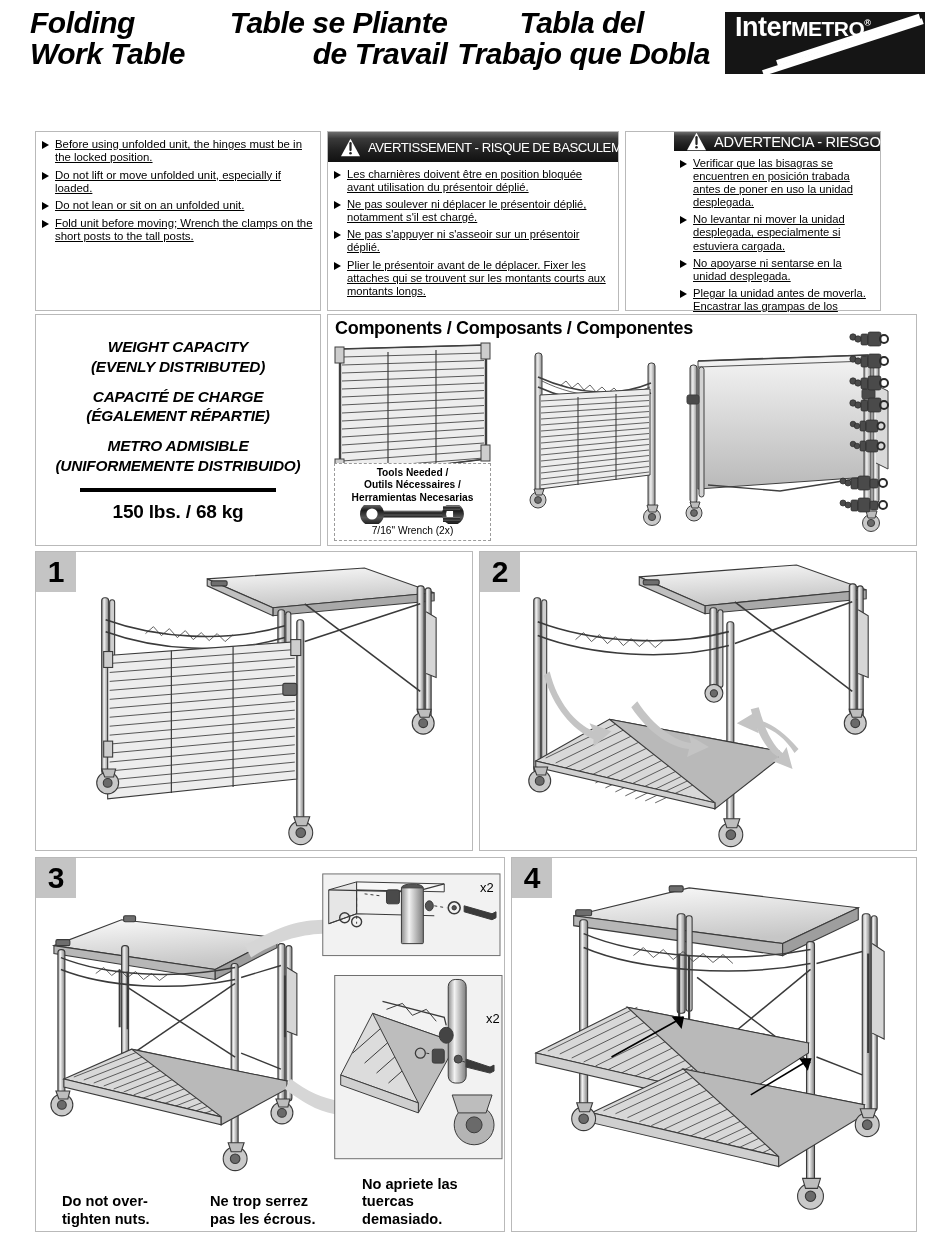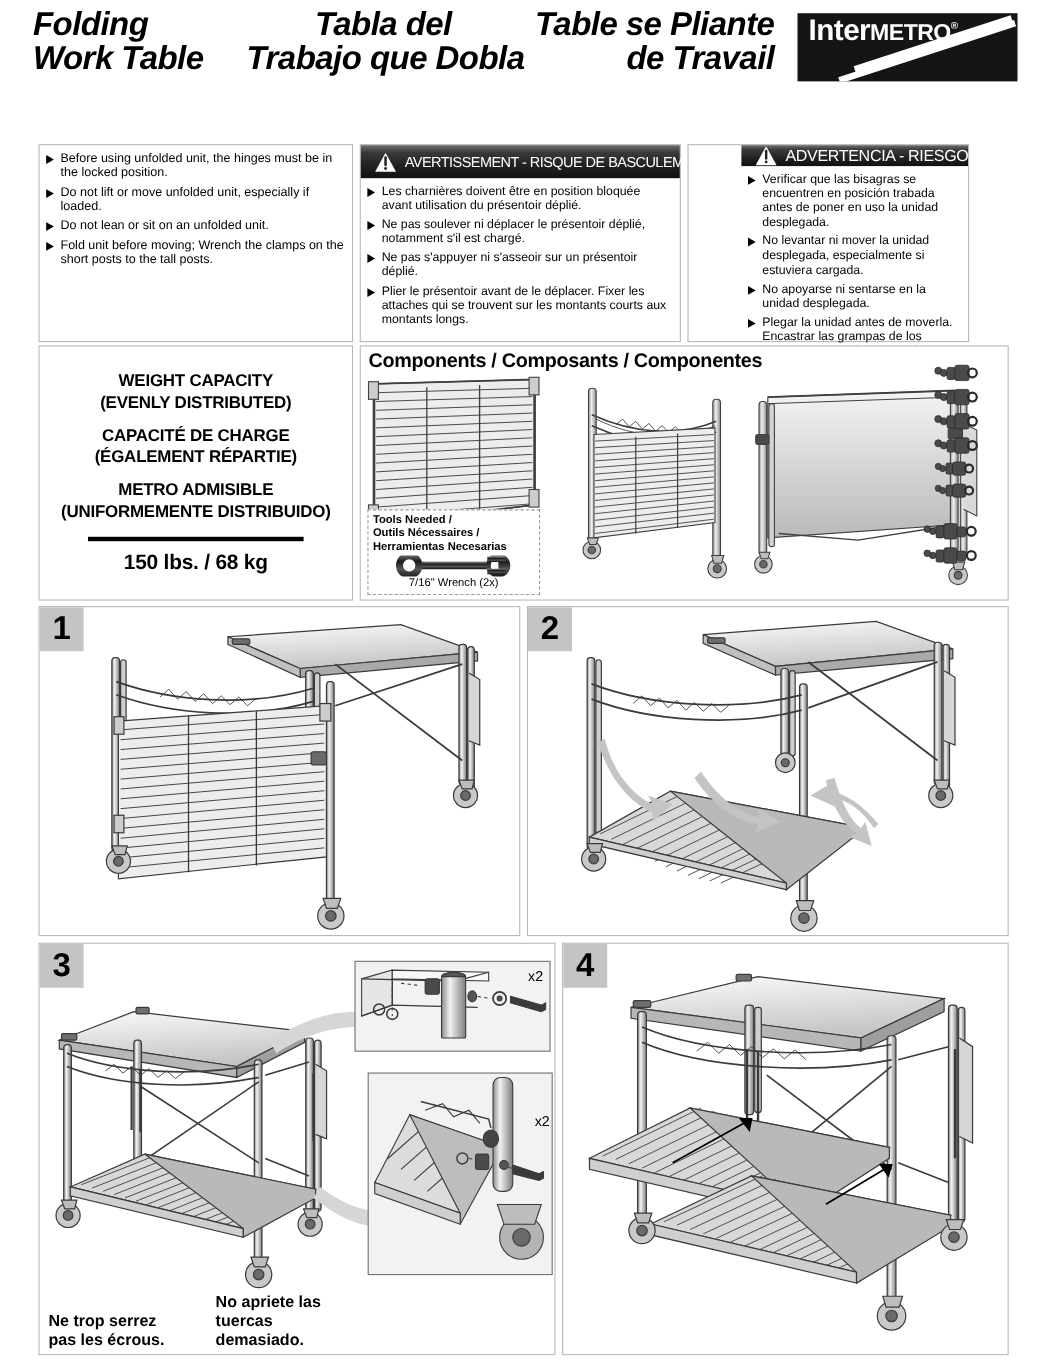--- a/index.html
+++ b/index.html
@@ -74,21 +74,21 @@
     height: 30px;
     background: linear-gradient(180deg,#6d6d6d 0%,#3a3a3a 22%,#222 60%,#111 100%);
     display: flex; align-items: center; gap: 7px; padding: 0 8px;
     color: #fff;
   }
   .warn-title { font-size: 16px; font-weight: normal; white-space: nowrap; letter-spacing: -0.2px; }
   .wb2 .warn-title { font-size: 13.2px; letter-spacing: -0.5px; }
   .wb3 .warn-title { font-size: 14.6px; letter-spacing: -0.3px; }
   .wb2 .warn-head, .wb3 .warn-head { justify-content: flex-start; padding-left: 12px; }
   .tri-icon { width: 21px; height: 19px; flex: none; }
-  .warn-body { flex: 1; padding: 6px 7px 4px 6px; }
+  .warn-body { flex: 1; padding: 6px 7px 4px 6px; text-decoration: underline; }
   .warn-li {
     display: flex; gap: 6px; margin-bottom: 4px;
     font-size: 11.4px; line-height: 1.17;
   }
   .wb2 .warn-li, .wb3 .warn-li { font-size: 11.2px; }
   .bullet-tri {
     flex: none; width: 0; height: 0; margin-top: 3px;
     border-left: 7px solid #000;
     border-top: 4.5px solid transparent;
     border-bottom: 4.5px solid transparent;
@@ -97,38 +97,38 @@
   
   .mid-row {
     position: absolute; left: 35px; top: 314px;
     width: 882px; height: 232px; display: flex; gap: 6px;
   }
   .cap-box {
     width: 286px; border: 1px solid #b9b9b9; background: #fff;
     display: flex; flex-direction: column; align-items: center;
     justify-content: center; padding: 6px 4px;
   }
-  .cap-line { font-size: 15.4px; font-weight: bold; letter-spacing: -0.2px; text-align: center; line-height: 1.25; }
+  .cap-line { font-size: 15.4px; font-weight: bold; letter-spacing: -0.2px; text-align: center; line-height: 1.25; font-style: italic; }
   .cap-gap { height: 11px; }
   .cap-rule { width: 196px; height: 4px; background: #000; margin: 13px 0 9px; }
   .cap-value { font-size: 19px; font-weight: bold; letter-spacing: -0.2px; }
 
   .comp-box {
     width: 590px; border: 1px solid #b9b9b9; background: #fff;
     position: relative; overflow: hidden;
   }
   .comp-title {
     position: absolute; left: 7px; top: 3px;
     font-size: 18px; font-weight: bold; letter-spacing: -0.3px;
   }
   .tools-box {
     position: absolute; left: 6px; bottom: 4px; width: 157px; height: 78px;
     border: 1.6px dashed #9b9b9b; background: #fff; padding: 3px 4px;
   }
-  .tools-line { font-size: 10.2px; font-weight: bold; line-height: 1.22; }
+  .tools-line { font-size: 10.2px; font-weight: bold; line-height: 1.22; text-align: center; }
   .wrench-wrap { display: flex; justify-content: center; margin-top: 1px; }
   .tools-cap { font-size: 10.2px; text-align: center; margin-top: 1px; }
 
   .hw-col {
     position: absolute; right: 22px; top: 14px;
     display: flex; flex-direction: column; gap: 2px; align-items: flex-end;
   }
   .hw-gap { height: 14px; }
 
   
@@ -168,27 +168,27 @@
 <body>
 
 <div class="page">
 
   <div class="header">
     <div class="titles">
       <div class="title-block tb1">
         <div class="l1">Folding</div>
         <div class="l2">Work Table</div>
       </div>
+      <div class="title-block tb2">
+        <div class="l1">Table se Pliante</div>
+        <div class="l2">de Travail</div>
+      </div>
       <div class="title-block tb3">
         <div class="l1">Tabla del</div>
         <div class="l2">Trabajo que Dobla</div>
-      </div>
-      <div class="title-block tb2">
-        <div class="l1">Table se Pliante</div>
-        <div class="l2">de Travail</div>
       </div>
     </div>
 
     <div class="logo">
       <div class="logo-text"><span>Inter</span><span class="sm">METRO</span><span class="logo-reg">®</span></div>
       <div class="logo-stripe ls1"></div>
       <div class="logo-stripe ls2"></div>
     </div>
 
   </div>
@@ -788,20 +788,24 @@
             <path d="M428 204 L434 206" stroke-dasharray="3 3"></path>
             <circle cx="440" cy="268" r="20" fill="#b4b4b4"></circle>
             <circle cx="440" cy="268" r="8" fill="#6a6a6a"></circle>
             <path d="M418 238 L458 238 L452 256 L424 256 Z" fill="#bdbdbd"></path>
           </g>
           <text x="452" y="166" font-family="Liberation Sans, sans-serif" font-size="13" fill="#000">x2</text>
         </g>
       </svg>
 
       <div class="step3-captions">
+        <div class="cap-en">
+          <div>Do not over-</div>
+          <div>tighten nuts.</div>
+        </div>
         <div class="cap-fr">
           <div>Ne trop serrez</div>
           <div>pas les écrous.</div>
         </div>
         <div class="cap-es">
           <div>No apriete las</div>
           <div>tuercas</div>
           <div>demasiado.</div>
         </div>
       </div>

